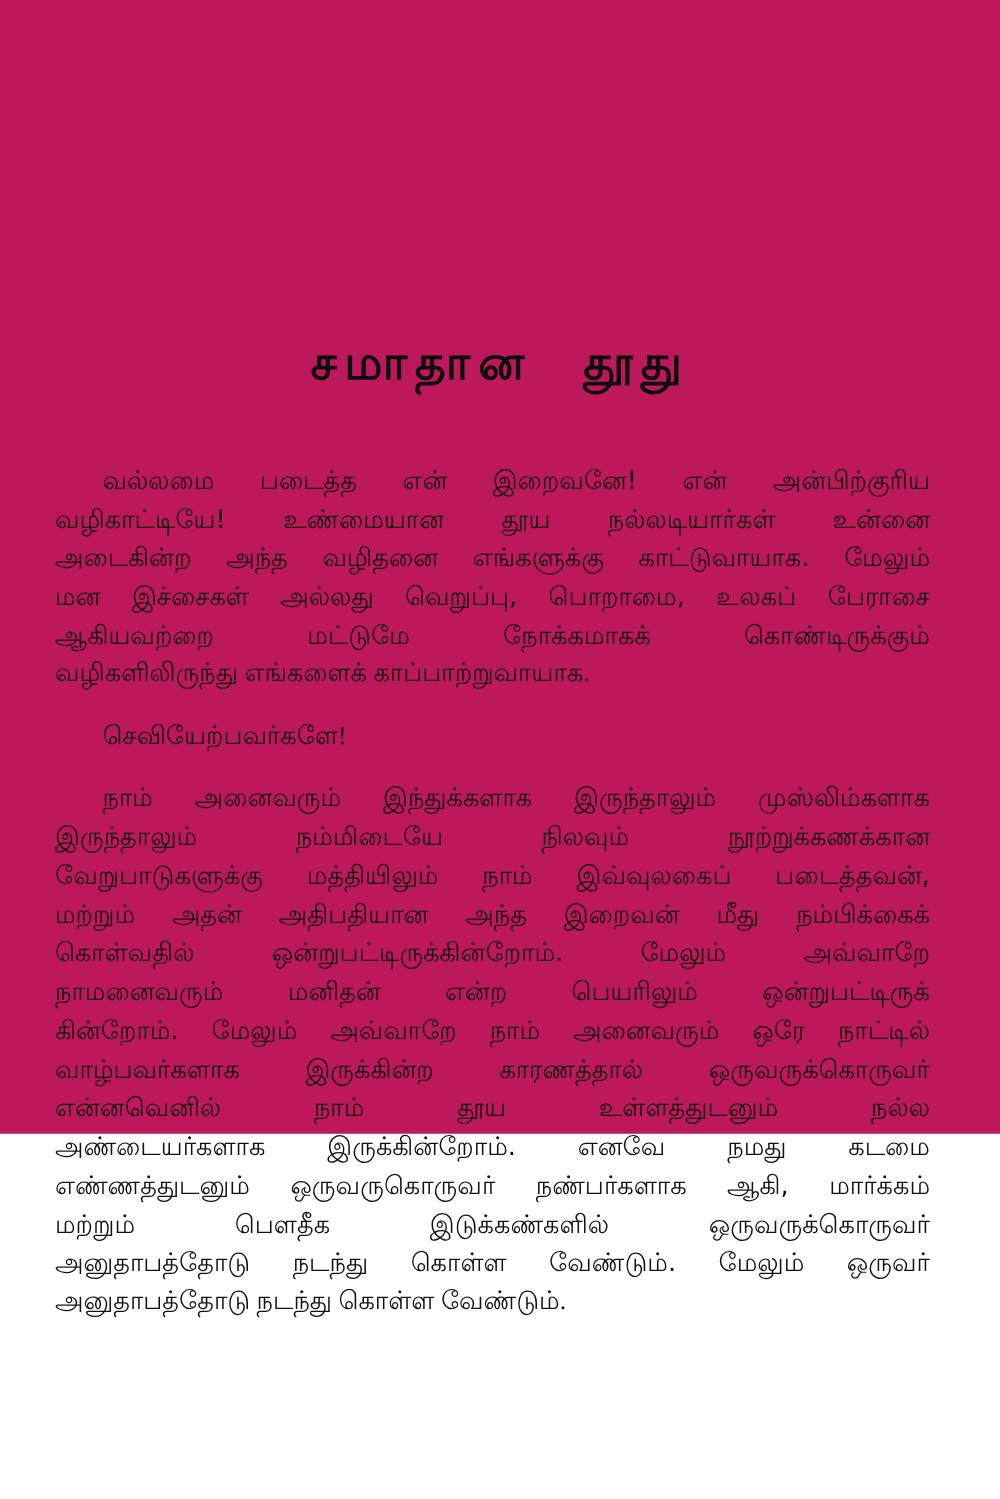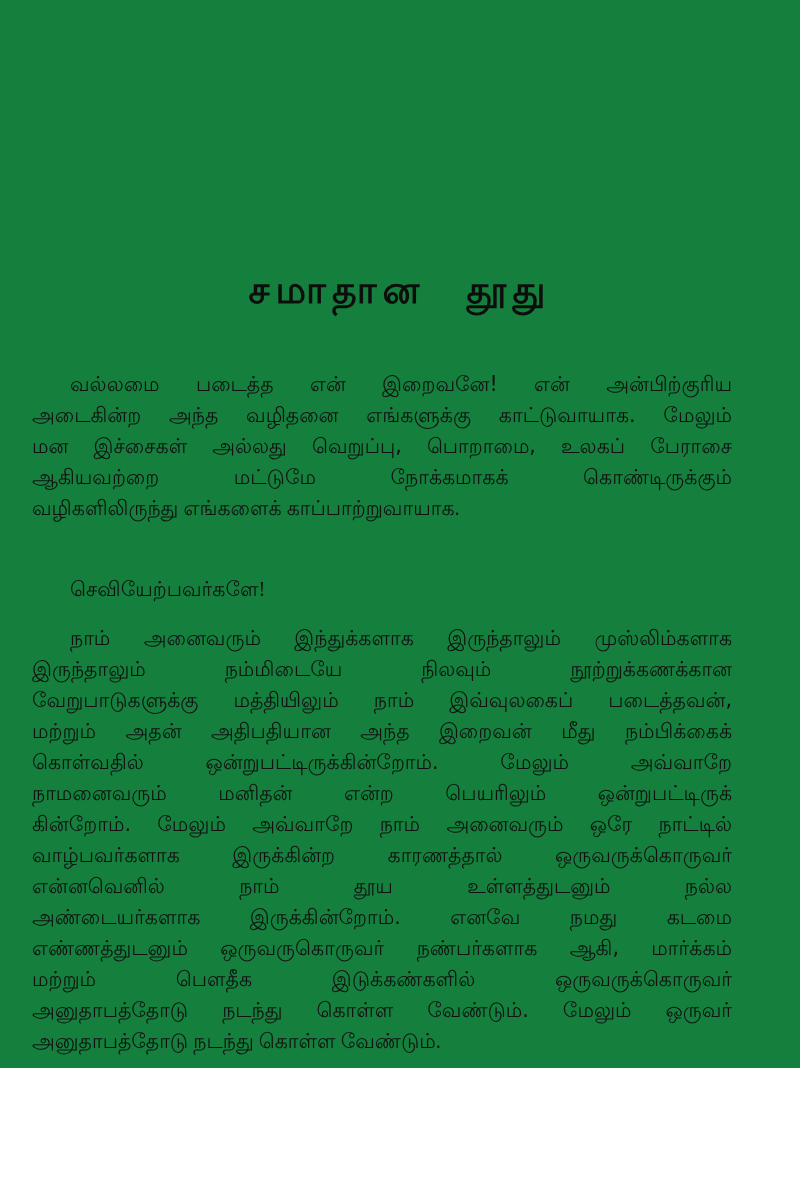--- a/index.html
+++ b/index.html
@@ -13,39 +13,39 @@
       position: relative;
       overflow: hidden;
       color: #111111;
       font-family: "DejaVu Sans", "Liberation Sans", sans-serif;
     }
     .page {
       position: absolute;
       left: 0;
       top: 0;
       width: 800px;
-      height: 1068px;
-      background: #15803d;
+      height: 907px;
+      background: #be185d;
     }
     .title {
       position: absolute;
       top: 262px;
       left: 0;
       width: 800px;
       text-align: center;
       font-size: 38px;
       font-weight: bold;
       letter-spacing: 6px;
       word-spacing: 22px;
       color: #0d0d0d;
       line-height: 56px;
     }
     .body-text {
       position: absolute;
-      left: 32px;
+      left: 44px;
       width: 700px;
       font-size: 20.5px;
       color: #111111;
     }
     .para-1 { top: 369px; }
     .salutation { top: 574px; }
     .para-2 { top: 623px; }
     .line {
       display: block;
       height: 31px;
@@ -65,20 +65,21 @@
   </style>
 </head>
 <body>
 
 <div class="page">
 
   <h1 class="title" style="margin:0;">சமாதான தூது</h1>
 
   <div class="body-text para-1">
     <span class="line indent">வல்லமை படைத்த என் இறைவனே! என் அன்பிற்குரிய</span>
+    <span class="line">வழிகாட்டியே! உண்மையான தூய நல்லடியார்கள் உன்னை</span>
     <span class="line">அடைகின்ற அந்த வழிதனை எங்களுக்கு காட்டுவாயாக. மேலும்</span>
     <span class="line">மன இச்சைகள் அல்லது வெறுப்பு, பொறாமை, உலகப் பேராசை</span>
     <span class="line">ஆகியவற்றை மட்டுமே நோக்கமாகக் கொண்டிருக்கும்</span>
     <span class="line last">வழிகளிலிருந்து எங்களைக் காப்பாற்றுவாயாக.</span>
   </div>
 
   <div class="body-text salutation">
     <span class="line indent last">செவியேற்பவர்களே!</span>
   </div>
 

